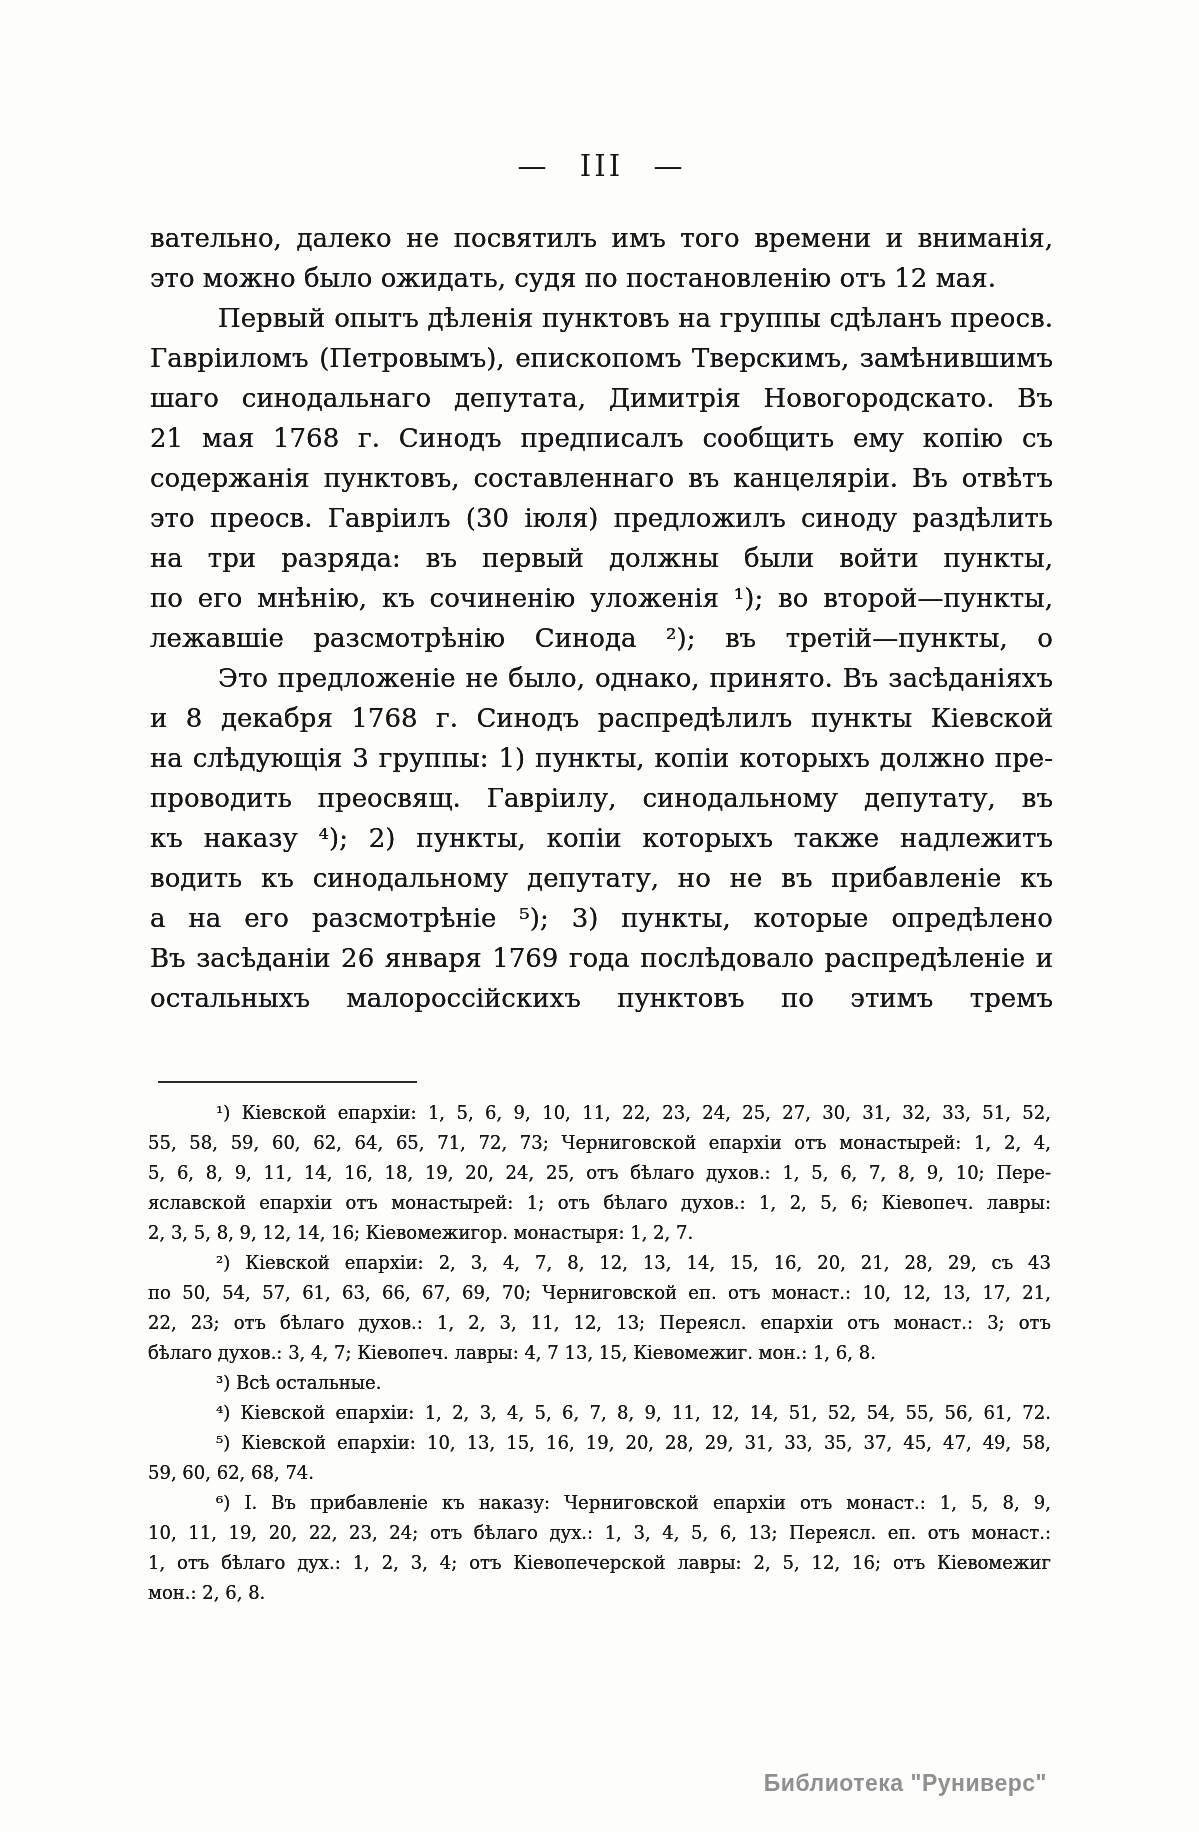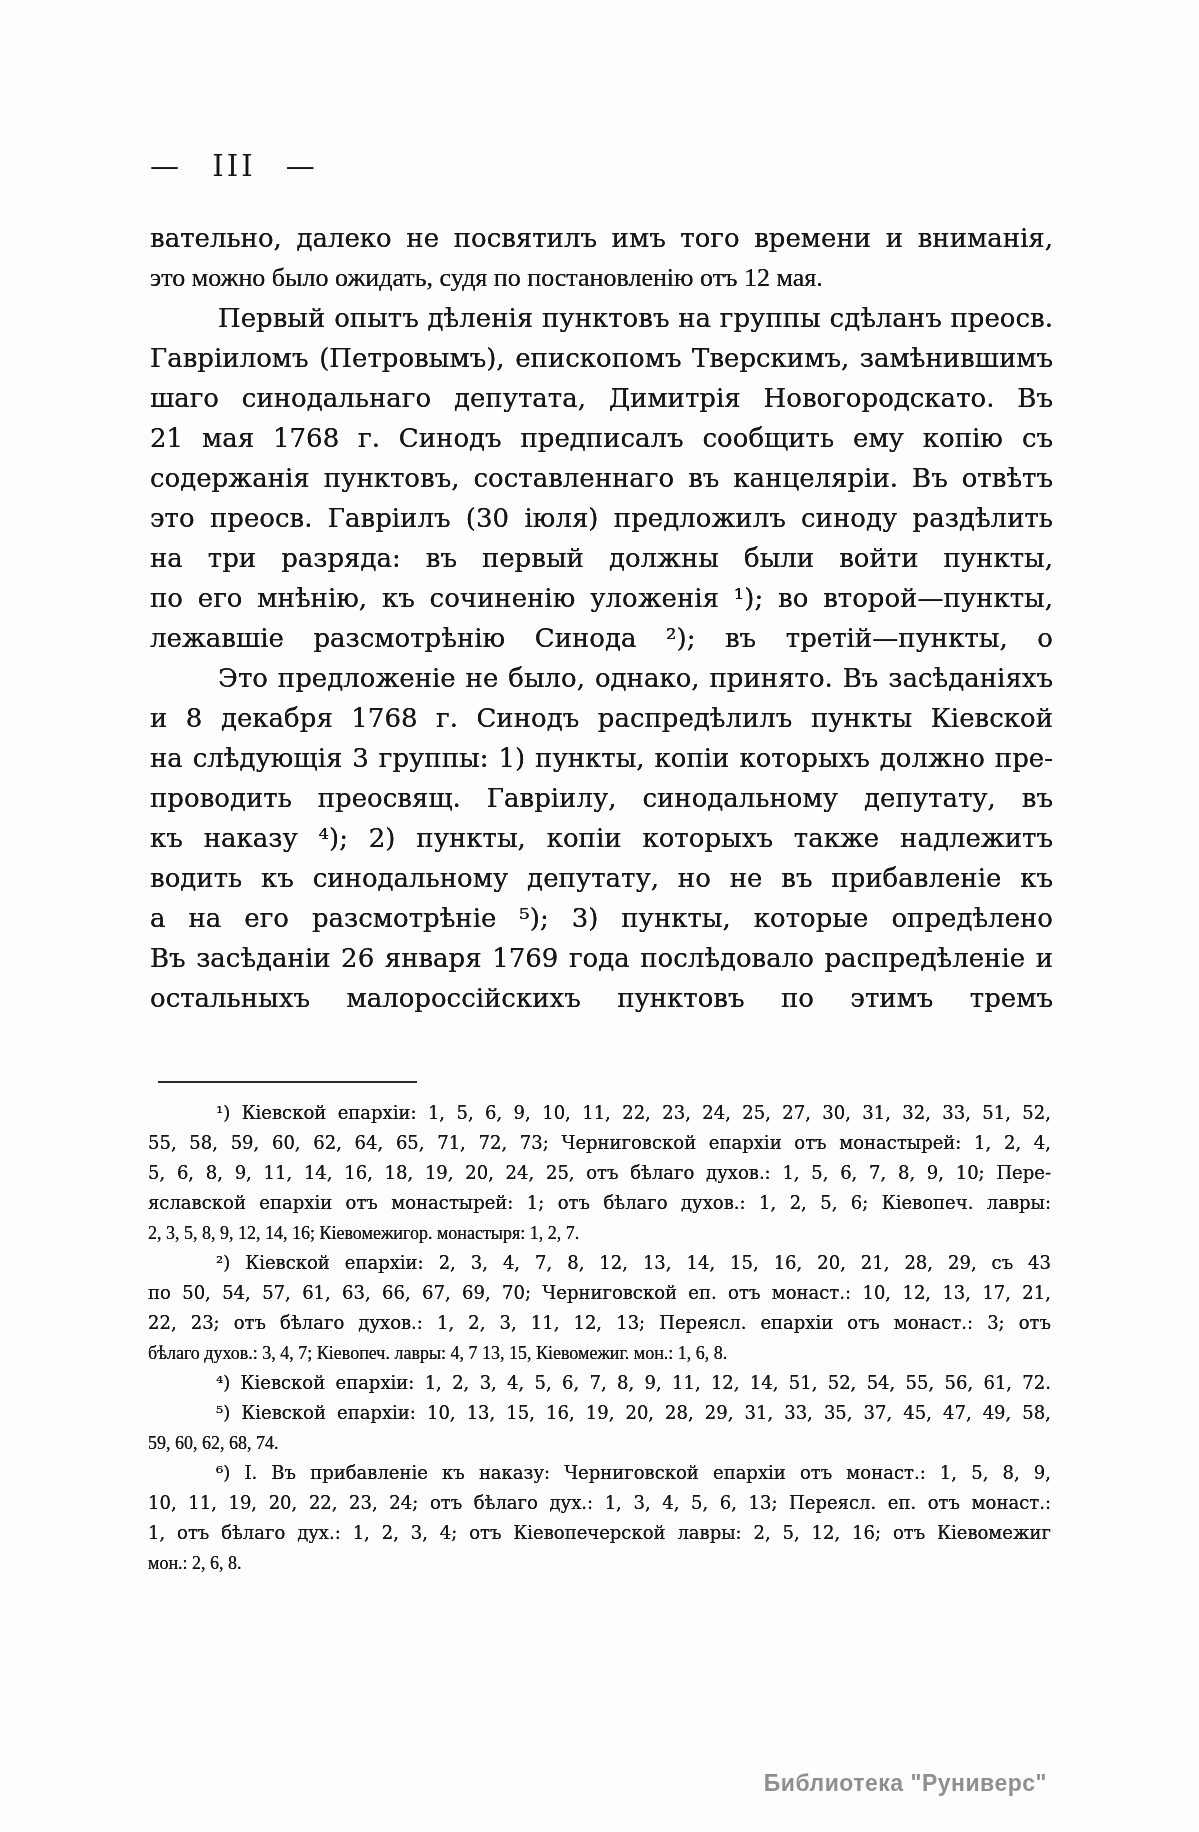--- a/index.html
+++ b/index.html
@@ -16,20 +16,21 @@
     position:relative;
     overflow:hidden;
   }
   .page{
     position:absolute;inset:0;
     background:var(--paper);
   }
   .page-header{
     position:absolute;
     top:148px;left:150px;width:903px;height:36px;
+    text-align:center;
     font-size:29px;
     letter-spacing:3px;
     word-spacing:18px;
     line-height:36px;
   }
   .main-text{
     position:absolute;
     top:218px;left:150px;width:903px;
     font-size:26px;
   }
@@ -50,21 +51,20 @@
   .tline{
     text-align:justify;
     -moz-text-align-last:justify;
     text-align-last:justify;
     text-shadow:0 0 0.5px currentColor; 
   }
   .tline.indent{padding-left:68px;}
   .tline.endline{
     -moz-text-align-last:left;
     text-align-last:left;
-    font-family:Liberation Serif, serif;
   }
   .footnote-rule{
     position:absolute;
     top:1081px;left:158px;width:259px;height:0;
     border-top:2px solid #2a2a2a;
   }
   .watermark{
     position:absolute;
     top:1770px;right:152px;
     font-family:"Liberation Sans", sans-serif;
@@ -109,20 +109,21 @@
   <div class="footnotes">
       <div class="tline indent">¹) Кіевской епархіи: 1, 5, 6, 9, 10, 11, 22, 23, 24, 25, 27, 30, 31, 32, 33, 51, 52,</div>
       <div class="tline">55, 58, 59, 60, 62, 64, 65, 71, 72, 73; Черниговской епархіи отъ монастырей: 1, 2, 4,</div>
       <div class="tline">5, 6, 8, 9, 11, 14, 16, 18, 19, 20, 24, 25, отъ бѣлаго духов.: 1, 5, 6, 7, 8, 9, 10; Пере-</div>
       <div class="tline">яславской епархіи отъ монастырей: 1; отъ бѣлаго духов.: 1, 2, 5, 6; Кіевопеч. лавры:</div>
       <div class="tline endline">2, 3, 5, 8, 9, 12, 14, 16; Кіевомежигор. монастыря: 1, 2, 7.</div>
       <div class="tline indent">²) Кіевской епархіи: 2, 3, 4, 7, 8, 12, 13, 14, 15, 16, 20, 21, 28, 29, съ 43</div>
       <div class="tline">по 50, 54, 57, 61, 63, 66, 67, 69, 70; Черниговской еп. отъ монаст.: 10, 12, 13, 17, 21,</div>
       <div class="tline">22, 23; отъ бѣлаго духов.: 1, 2, 3, 11, 12, 13; Переясл. епархіи отъ монаст.: 3; отъ</div>
       <div class="tline endline">бѣлаго духов.: 3, 4, 7; Кіевопеч. лавры: 4, 7 13, 15, Кіевомежиг. мон.: 1, 6, 8.</div>
+      <div class="tline indent endline">³) Всѣ остальные.</div>
       <div class="tline indent">⁴) Кіевской епархіи: 1, 2, 3, 4, 5, 6, 7, 8, 9, 11, 12, 14, 51, 52, 54, 55, 56, 61, 72.</div>
       <div class="tline indent">⁵) Кіевской епархіи: 10, 13, 15, 16, 19, 20, 28, 29, 31, 33, 35, 37, 45, 47, 49, 58,</div>
       <div class="tline endline">59, 60, 62, 68, 74.</div>
       <div class="tline indent">⁶) I. Въ прибавленіе къ наказу: Черниговской епархіи отъ монаст.: 1, 5, 8, 9,</div>
       <div class="tline">10, 11, 19, 20, 22, 23, 24; отъ бѣлаго дух.: 1, 3, 4, 5, 6, 13; Переясл. еп. отъ монаст.:</div>
       <div class="tline">1, отъ бѣлаго дух.: 1, 2, 3, 4; отъ Кіевопечерской лавры: 2, 5, 12, 16; отъ Кіевомежиг</div>
       <div class="tline endline">мон.: 2, 6, 8.</div>
     </div>
 
   <div class="watermark">Библиотека "Руниверс"</div>

